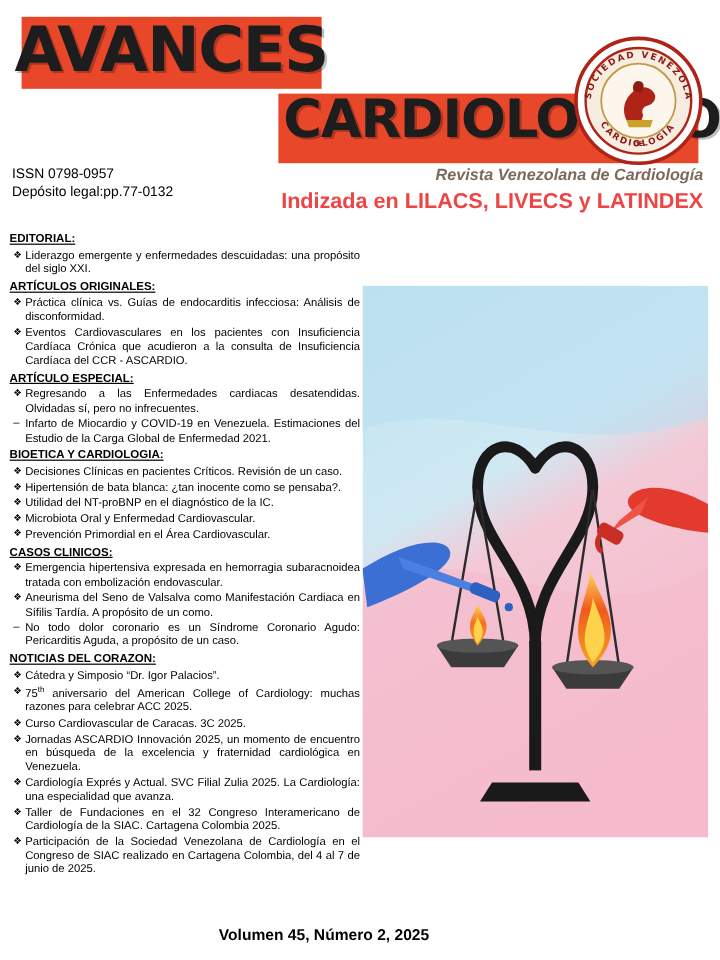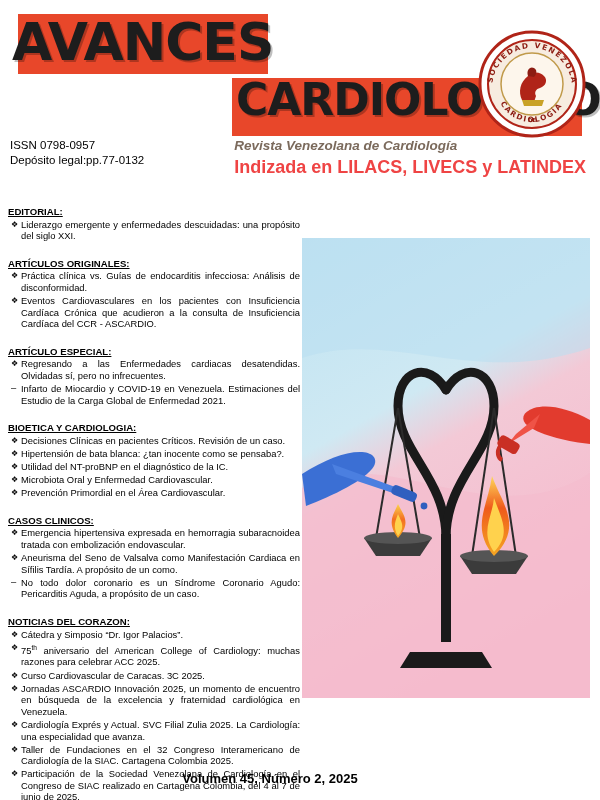--- a/index.html
+++ b/index.html
@@ -9,28 +9,28 @@
   .masthead{position:relative;width:600px;height:190px;}
   .red-bar-1{position:absolute;left:18px;top:14px;width:250px;height:60px;background:#e8472a;}
   .red-bar-2{position:absolute;left:232px;top:78px;width:350px;height:58px;background:#e8472a;}
   .title-1{position:absolute;left:12px;top:12px;width:420px;font-family:"DejaVu Sans",sans-serif;
            font-weight:bold;font-size:52px;letter-spacing:-1px;color:#1d1d1d;
            -webkit-text-stroke:0px;text-shadow:2px 2px 0 rgba(0,0,0,0.25);}
   .title-2{position:absolute;left:236px;top:74px;font-family:"DejaVu Sans",sans-serif;
            font-weight:bold;font-size:44px;letter-spacing:-1px;color:#1d1d1d;
            text-shadow:2px 2px 0 rgba(0,0,0,0.25);}
   .issn{position:absolute;left:10px;top:138px;font-size:11.5px;line-height:15px;color:#000;}
-  .sub-right{position:absolute;right:14px;top:138px;text-align:left;color:#7a6a5a;}
+  .sub-right{position:absolute;right:14px;top:138px;text-align:right;color:#7a6a5a;}
   .sub-right .l1{font-size:13.5px;font-weight:bold;font-style:italic;color:#7b6a5c;}
   .sub-right .l2{font-size:18px;font-weight:bold;color:#ef4444;margin-top:4px;}
 
   
   .content{position:relative;width:600px;}
   .toc{position:absolute;left:8px;top:0;width:292px;font-size:9.4px;line-height:11.6px;}
-  .toc .sect{font-weight:bold;text-decoration:underline;font-size:9.6px;margin:16px 0 1px 0;}
+  .toc .sect{font-weight:bold;text-decoration:underline;font-size:9.6px;margin:4px 0 1px 0;}
   .toc ul{list-style:none;margin:0 0 1px 0;padding:0 0 0 0;}
   .toc li{position:relative;padding-left:13px;margin:0 0 1.5px 0;text-align:justify;}
   .toc li .bullet{position:absolute;left:3px;top:0px;font-size:8px;color:#000;}
   .toc li .dash{position:absolute;left:3px;top:-1px;font-size:9.4px;color:#000;}
   .toc sup{font-size:6.6px;}
 
   
   .art{position:absolute;left:302px;top:48px;width:288px;height:460px;overflow:hidden;}
 
   

